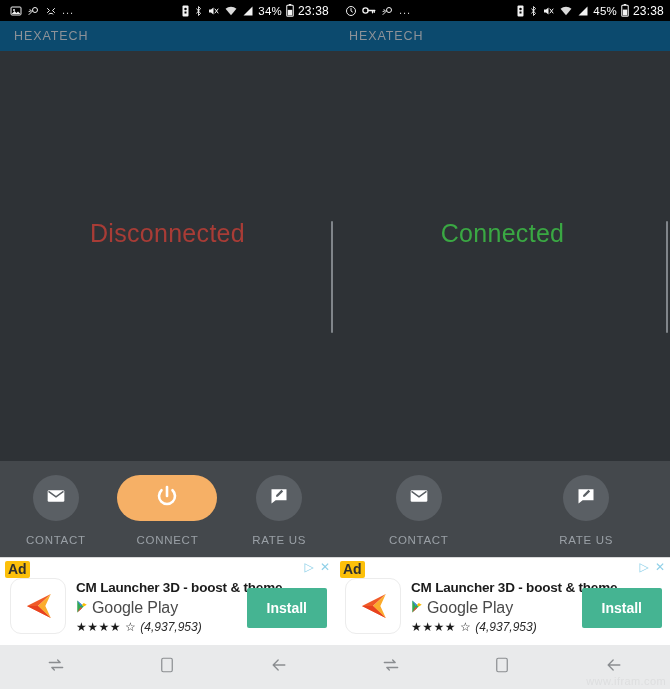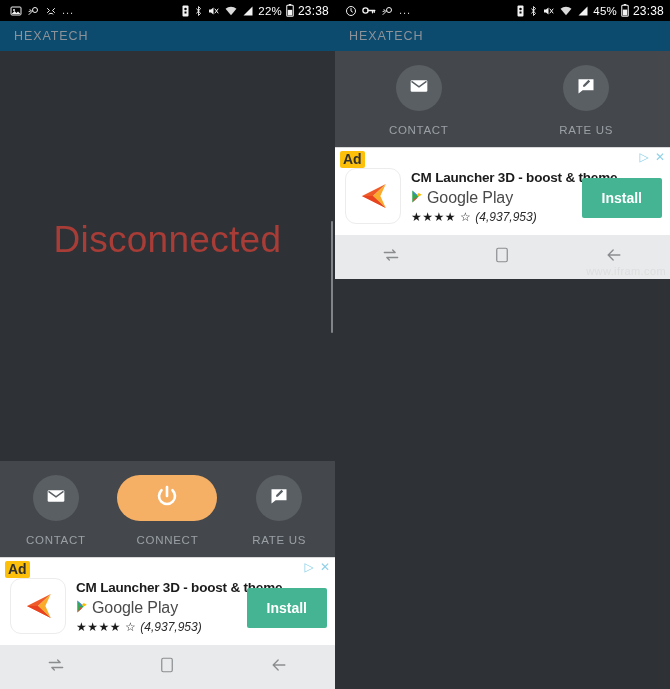--- a/index.html
+++ b/index.html
@@ -47,21 +47,21 @@
   }
 
   
   .body {
     flex: 1 1 auto; position: relative;
     background: #2e3236;
   }
   .status-text {
     position: absolute; left: 0; right: 0; top: 168px;
     text-align: center;
-    font-size: 37px; font-weight: 400; letter-spacing: .3px;
+    font-size: 25px; font-weight: 400; letter-spacing: .3px;
   }
   .status-text.disconnected { color: #a83c36; }
   .status-text.connected { color: #3aa843; }
 
   .scrollbar {
     position: absolute; top: 170px; right: 2px;
     width: 2.5px; height: 112px;
     background: #8e9499; border-radius: 2px;
     opacity: .85;
   }
@@ -213,21 +213,21 @@
         <span class="sicon">
           <svg width="14" height="12" viewBox="0 0 24 22">
               <path d="M12 19l10-12A15 15 0 0 0 2 7z" fill="#fff" opacity=".9"></path>
             </svg>
         </span>
         <span class="sicon">
           <svg width="12" height="12" viewBox="0 0 24 24">
               <path d="M21 3v18H3z" fill="#fff"></path>
             </svg>
         </span>
-        <span class="sbatt-pct">22%</span>
+        <span class="sbatt-pct">34%</span>
         <span class="sicon">
           <svg width="8" height="13" viewBox="0 0 12 20">
               <rect x="4" y="0" width="4" height="2" fill="#fff"></rect>
               <rect x="1" y="2" width="10" height="17" rx="1.5" fill="none" stroke="#fff" stroke-width="1.6"></rect>
               <rect x="2.6" y="9" width="6.8" height="8.6" fill="#fff"></rect>
             </svg>
         </span>
         <span class="sclock">23:38</span>
       </div>
     </div>
@@ -399,20 +399,24 @@
             </svg>
         </span>
         <span class="sclock">23:38</span>
       </div>
     </div>
 
     <div class="appbar">
       <span class="appbar-title">HEXATECH</span>
     </div>
 
+    <div class="body">
+      <div class="status-text connected">Connected</div>
+      <div class="scrollbar"></div>
+    </div>
 
     <div class="actionbar">
       <div class="action">
         <div class="circle-btn">
           <span>
             <svg width="20" height="20" viewBox="0 0 24 24">
                 <rect x="2" y="5" width="20" height="14" rx="1.5" fill="#fff"></rect>
                 <path d="M3 6.5l9 6.5 9-6.5" stroke="#5a5f64" stroke-width="1.8" fill="none"></path>
               </svg>
           </span>

